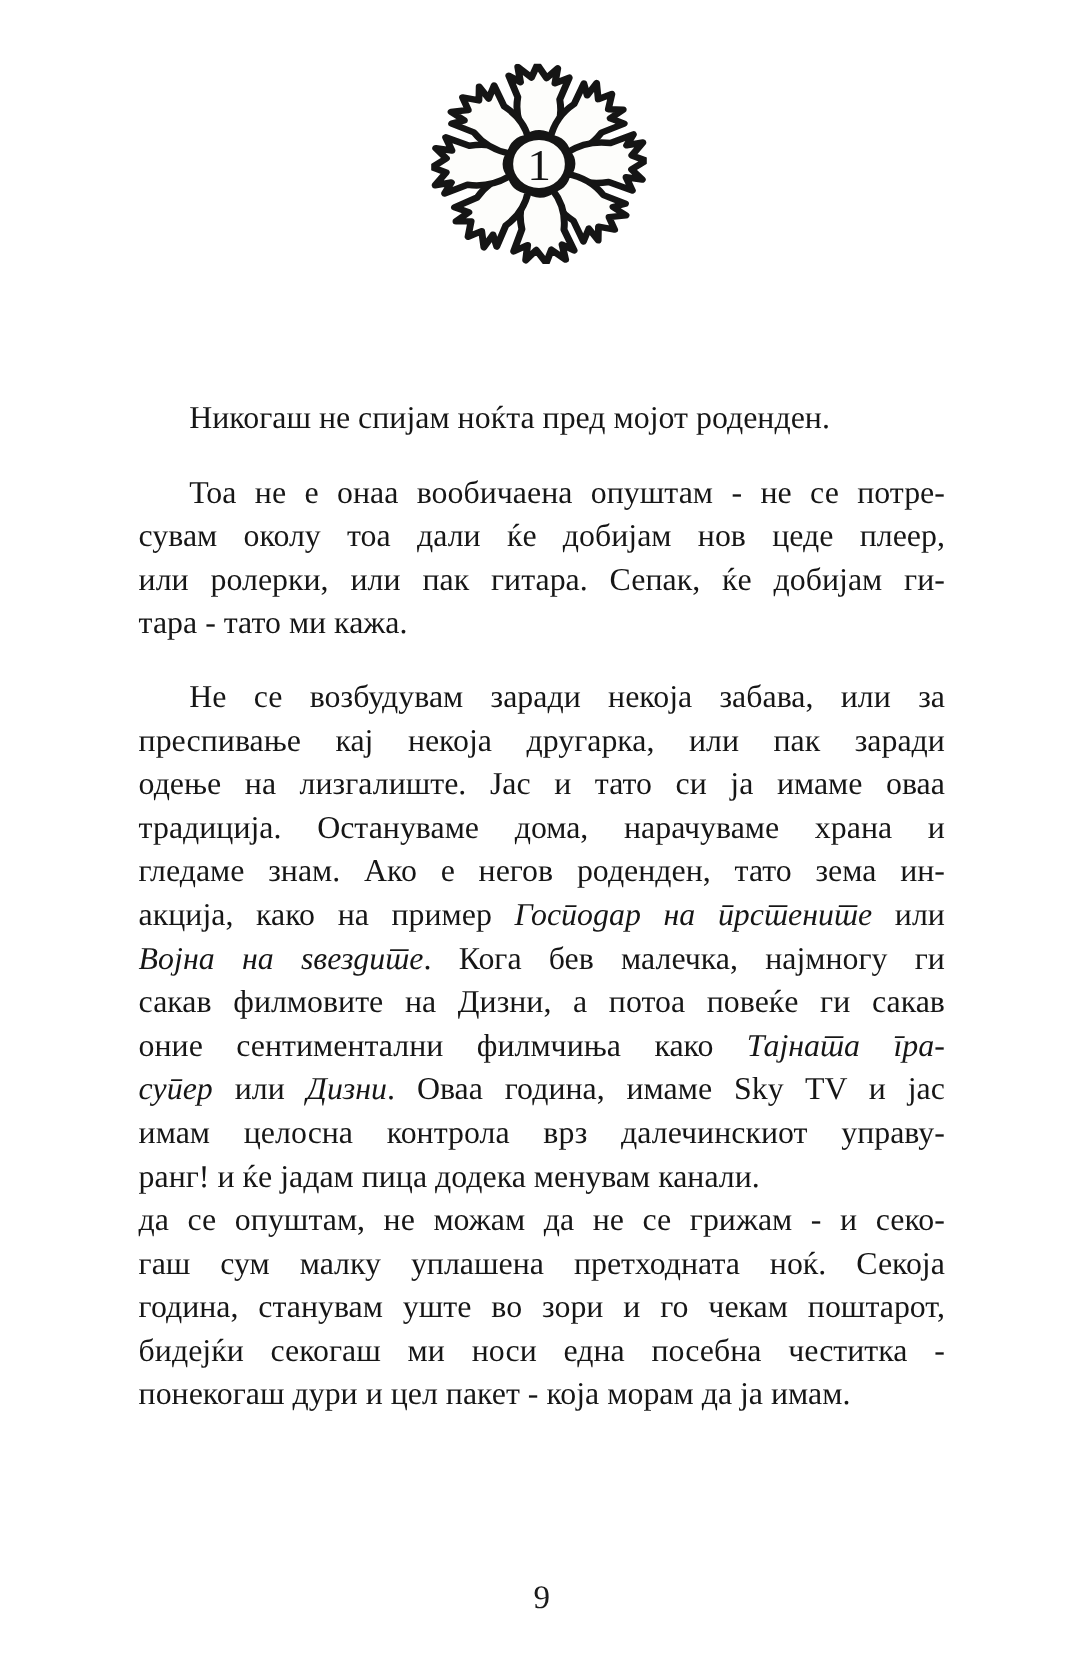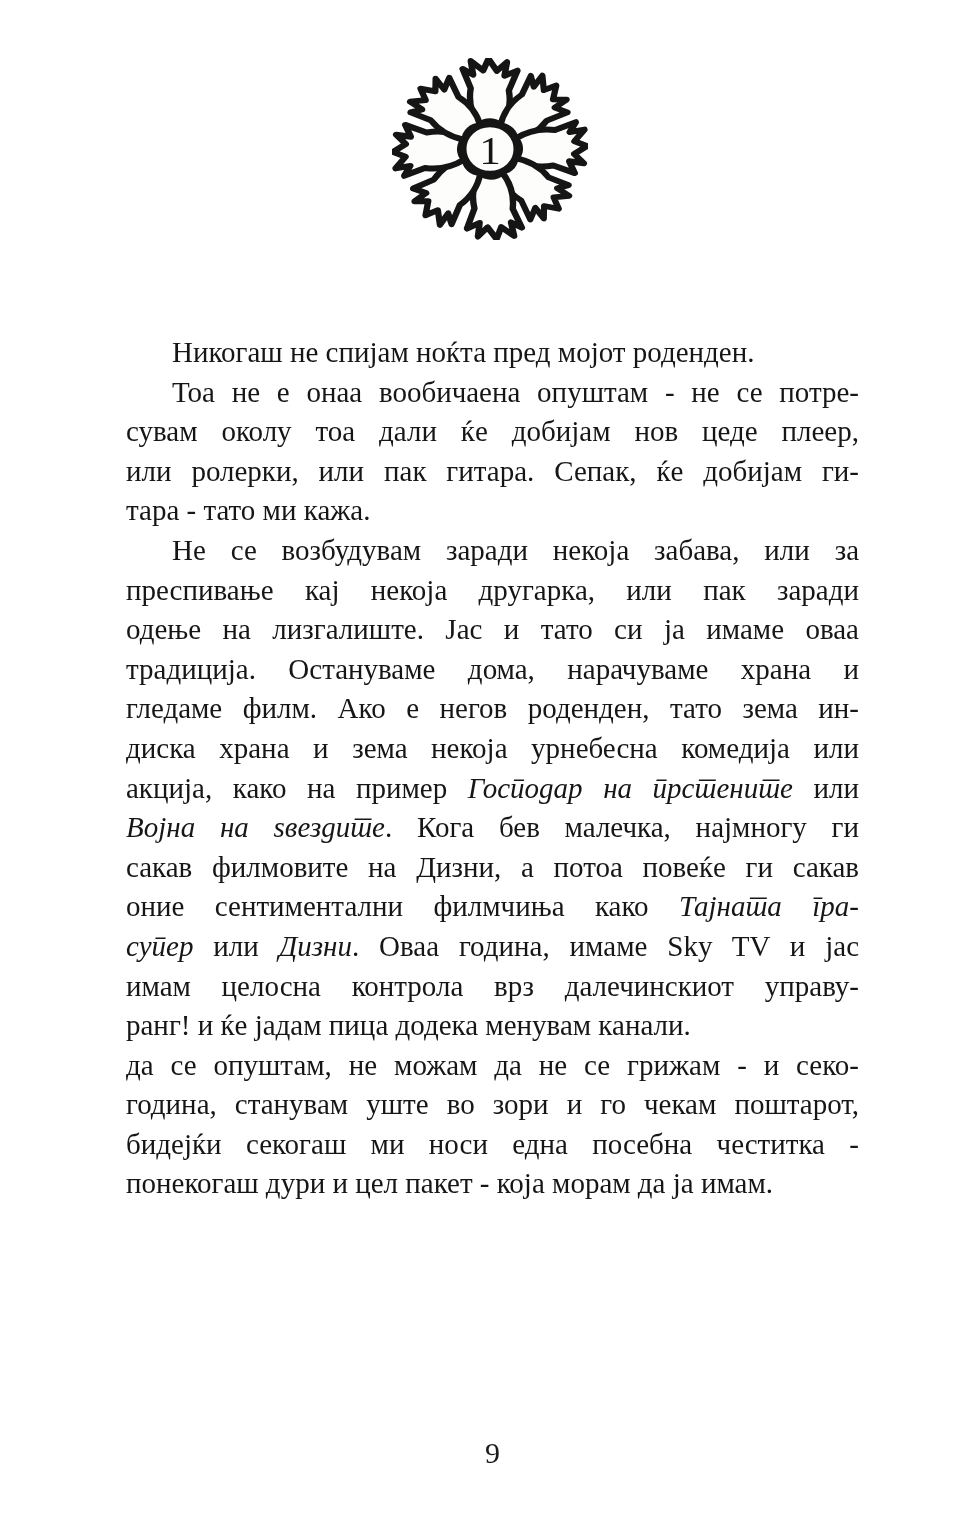--- a/index.html
+++ b/index.html
@@ -31,21 +31,21 @@
     line-height: 39.6px;
     color: #161616;
   }
   .paragraph { margin: 0; }
   .line {
     text-align: justify;
     text-align-last: justify;
     white-space: normal;
   }
   .line.last { text-align-last: left; }
-  .line.first { text-indent: 46px; }
+  .line.first { text-indent: 46px; margin-top: 28px; }
   .line em { font-style: italic; }
   .page-number {
     position: absolute;
     left: 126px;
     top: 1436px;
     width: 733px;
     text-align: center;
     font-size: 30px;
     color: #1b1b1b;
   }
@@ -98,32 +98,32 @@
         <div class="line first"><span>Тоа не е онаа вообичаена опуштам - не се потре-</span></div>
         <div class="line"><span>сувам околу тоа дали ќе добијам нов цеде плеер,</span></div>
         <div class="line"><span>или ролерки, или пак гитара. Сепак, ќе добијам ги-</span></div>
         <div class="line last"><span>тара - тато ми кажа.</span></div>
       </div>
       <div class="paragraph">
         <div class="line first"><span>Не се возбудувам заради некоја забава, или за</span></div>
         <div class="line"><span>преспивање кај некоја другарка, или пак заради</span></div>
         <div class="line"><span>одење на лизгалиште. Јас и тато си ја имаме оваа</span></div>
         <div class="line"><span>традиција. Остануваме дома, нарачуваме храна и</span></div>
-        <div class="line"><span>гледаме филм. Ако е негов роденден, тато зема ин-</span></div>
-        <div class="line"><span>диска храна и зема некоја урнебесна комедија или</span></div>
+        <div class="line"><span>гледаме знам. Ако е негов роденден, тато зема ин-</span></div>
         <div class="line"><span>акција, како на пример </span><em>Господар на прстените</em><span> или</span></div>
         <div class="line"><em>Војна на ѕвездите</em><span>. Кога бев малечка, најмногу ги</span></div>
         <div class="line"><span>сакав филмовите на Дизни, а потоа повеќе ги сакав</span></div>
         <div class="line"><span>оние сентиментални филмчиња како </span><em>Тајната гра-</em></div>
         <div class="line"><em>супер</em><span> или </span><em>Дизни</em><span>. Оваа година, имаме Sky TV и јас</span></div>
         <div class="line"><span>имам целосна контрола врз далечинскиот управу-</span></div>
         <div class="line last"><span>ранг! и ќе јадам пица додека менувам канали.</span></div>
       </div>
       <div class="paragraph">
         <div class="line"><span>да се опуштам, не можам да не се грижам - и секо-</span></div>
+        <div class="line"><span>гаш сум малку уплашена претходната ноќ. Секоја</span></div>
         <div class="line"><span>година, станувам уште во зори и го чекам поштарот,</span></div>
         <div class="line"><span>бидејќи секогаш ми носи една посебна честитка -</span></div>
         <div class="line last"><span>понекогаш дури и цел пакет - која морам да ја имам.</span></div>
       </div>
     </div>
 
   <div class="page-number">9</div>
 
 </div>
 

